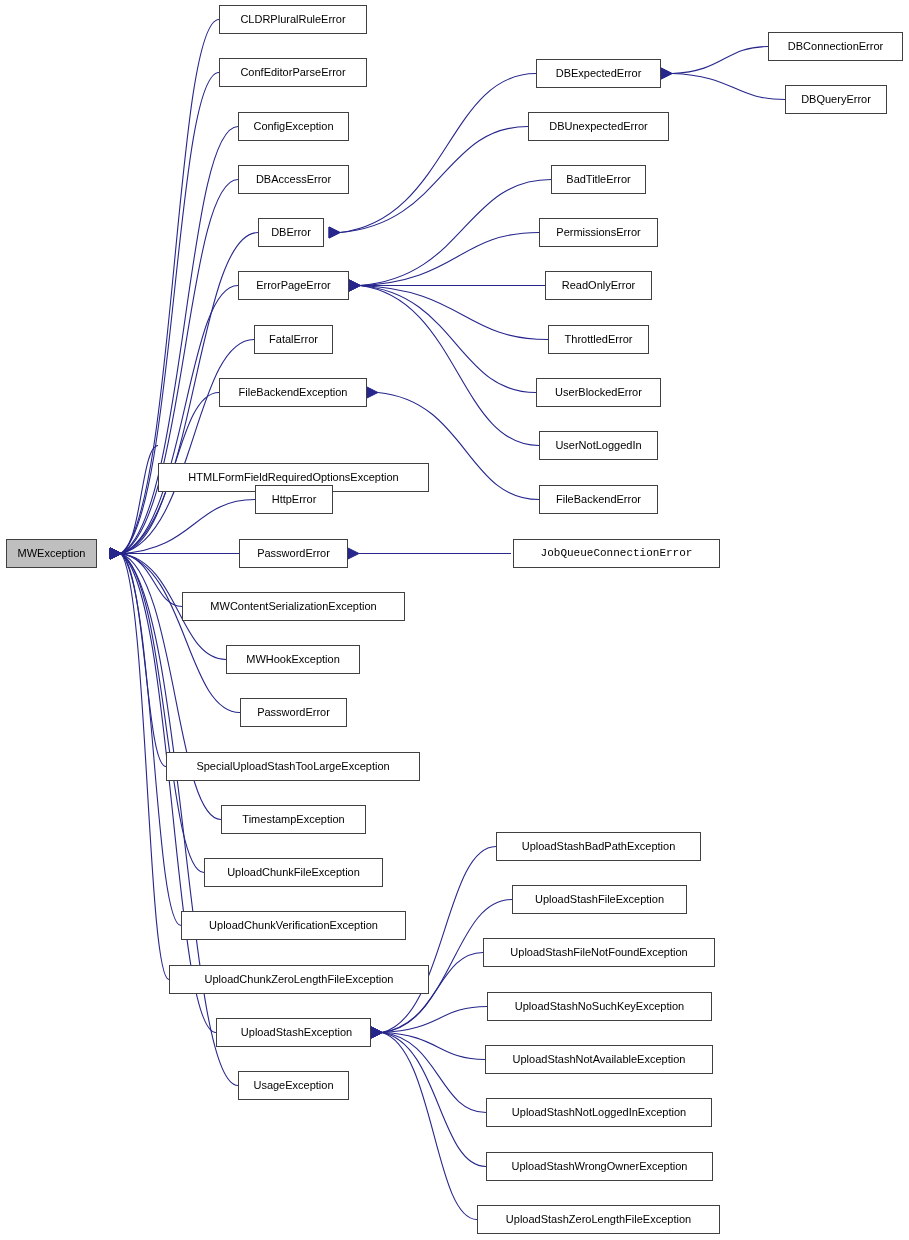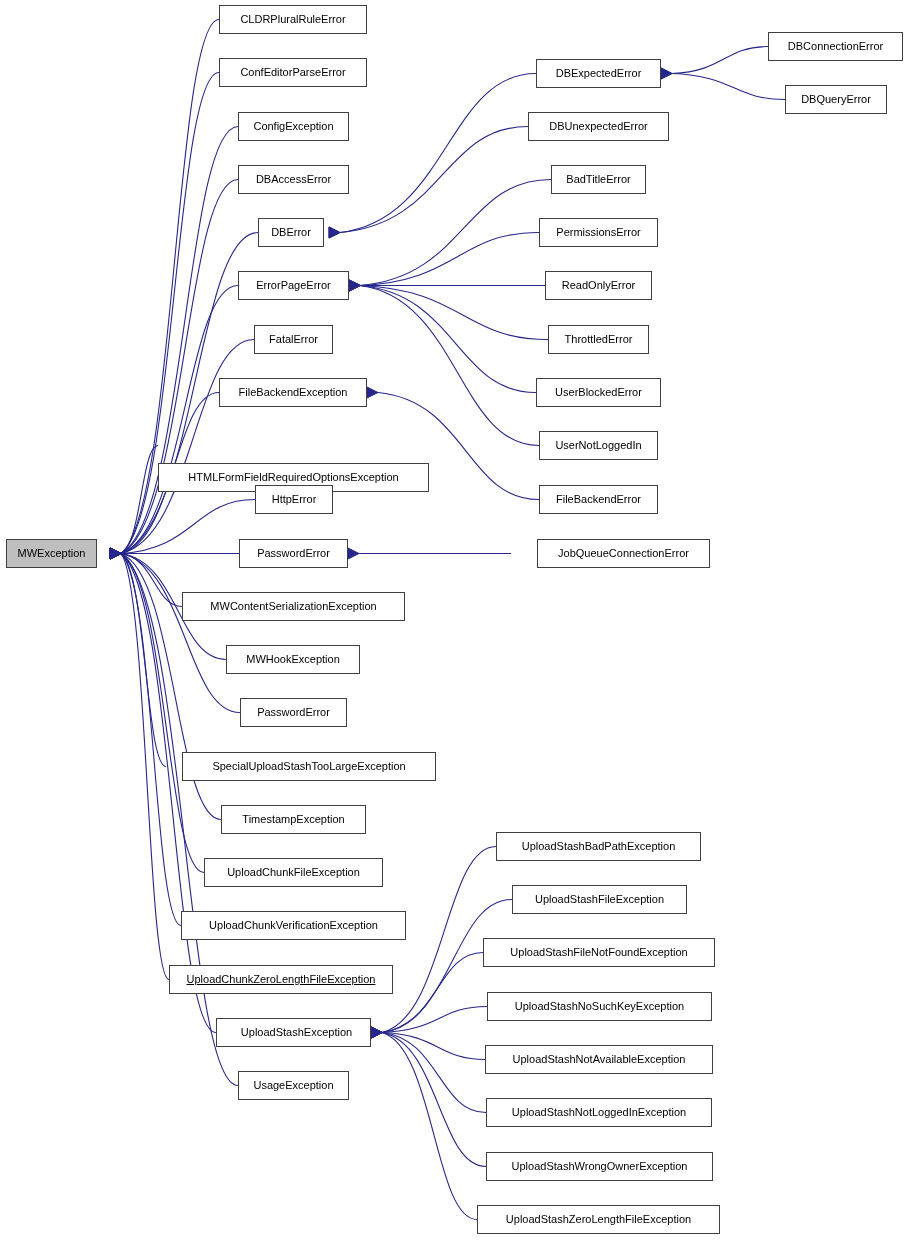--- a/index.html
+++ b/index.html
@@ -119,37 +119,37 @@
       <div class="node-box" style="left: 258px; top: 218px; width: 66px;"><span>DBError</span></div>
       <div class="node-box" style="left: 238px; top: 271px; width: 111px;"><span>ErrorPageError</span></div>
       <div class="node-box" style="left: 254px; top: 325px; width: 79px;"><span>FatalError</span></div>
       <div class="node-box" style="left: 219px; top: 378px; width: 148px;"><span>FileBackendException</span></div>
       <div class="node-box" style="left: 158px; top: 431px; width: 271px; margin-top: 32px;"><span>HTMLFormFieldRequiredOptionsException</span></div>
       <div class="node-box" style="left: 255px; top: 485px; width: 78px;"><span>HttpError</span></div>
       <div class="node-box" style="left: 239px; top: 539px; width: 109px;"><span>PasswordError</span></div>
       <div class="node-box" style="left: 182px; top: 592px; width: 223px;"><span>MWContentSerializationException</span></div>
       <div class="node-box" style="left: 226px; top: 645px; width: 134px;"><span>MWHookException</span></div>
       <div class="node-box" style="left: 240px; top: 698px; width: 107px;"><span>PasswordError</span></div>
-      <div class="node-box" style="left: 166px; top: 752px; width: 254px; margin-left: 16px;"><span>SpecialUploadStashTooLargeException</span></div>
+      <div class="node-box" style="left: 166px; top: 752px; width: 254px;"><span>SpecialUploadStashTooLargeException</span></div>
       <div class="node-box" style="left: 221px; top: 805px; width: 145px;"><span>TimestampException</span></div>
       <div class="node-box" style="left: 204px; top: 858px; width: 179px;"><span>UploadChunkFileException</span></div>
       <div class="node-box" style="left: 181px; top: 911px; width: 225px;"><span>UploadChunkVerificationException</span></div>
-      <div class="node-box" style="left: 169px; top: 965px; width: 224px; text-decoration: underline;"><span>UploadChunkZeroLengthFileException</span></div>
+      <div class="node-box" style="left: 169px; top: 965px; width: 260px;"><span>UploadChunkZeroLengthFileException</span></div>
       <div class="node-box" style="left: 216px; top: 1018px; width: 155px; padding-left: 6px;"><span>UploadStashException</span></div>
       <div class="node-box" style="left: 238px; top: 1071px; width: 111px;"><span>UsageException</span></div>
       <div class="node-box" style="left: 536px; top: 59px; width: 125px;"><span>DBExpectedError</span></div>
       <div class="node-box" style="left: 528px; top: 112px; width: 141px;"><span>DBUnexpectedError</span></div>
       <div class="node-box" style="left: 551px; top: 165px; width: 95px;"><span>BadTitleError</span></div>
       <div class="node-box" style="left: 539px; top: 218px; width: 119px;"><span>PermissionsError</span></div>
       <div class="node-box" style="left: 545px; top: 271px; width: 107px;"><span>ReadOnlyError</span></div>
       <div class="node-box" style="left: 548px; top: 325px; width: 101px;"><span>ThrottledError</span></div>
       <div class="node-box" style="left: 536px; top: 378px; width: 125px;"><span>UserBlockedError</span></div>
       <div class="node-box" style="left: 539px; top: 431px; width: 119px;"><span>UserNotLoggedIn</span></div>
       <div class="node-box" style="left: 539px; top: 485px; width: 119px;"><span>FileBackendError</span></div>
-      <div class="node-box" style="left: 537px; top: 539px; width: 173px;"><span>JobQueueConnectionError</span></div>
+      <div class="node-box" style="left: 513px; top: 539px; width: 207px; font-family: Liberation Mono, monospace;"><span>JobQueueConnectionError</span></div>
       <div class="node-box" style="left: 496px; top: 832px; width: 205px;"><span>UploadStashBadPathException</span></div>
       <div class="node-box" style="left: 512px; top: 885px; width: 175px;"><span>UploadStashFileException</span></div>
       <div class="node-box" style="left: 483px; top: 938px; width: 232px;"><span>UploadStashFileNotFoundException</span></div>
       <div class="node-box" style="left: 487px; top: 992px; width: 225px;"><span>UploadStashNoSuchKeyException</span></div>
       <div class="node-box" style="left: 485px; top: 1045px; width: 228px;"><span>UploadStashNotAvailableException</span></div>
       <div class="node-box" style="left: 486px; top: 1098px; width: 226px;"><span>UploadStashNotLoggedInException</span></div>
       <div class="node-box" style="left: 486px; top: 1152px; width: 227px;"><span>UploadStashWrongOwnerException</span></div>
       <div class="node-box" style="left: 477px; top: 1205px; width: 243px;"><span>UploadStashZeroLengthFileException</span></div>
       <div class="node-box" style="left: 768px; top: 32px; width: 135px;"><span>DBConnectionError</span></div>
       <div class="node-box" style="left: 785px; top: 85px; width: 102px;"><span>DBQueryError</span></div>

